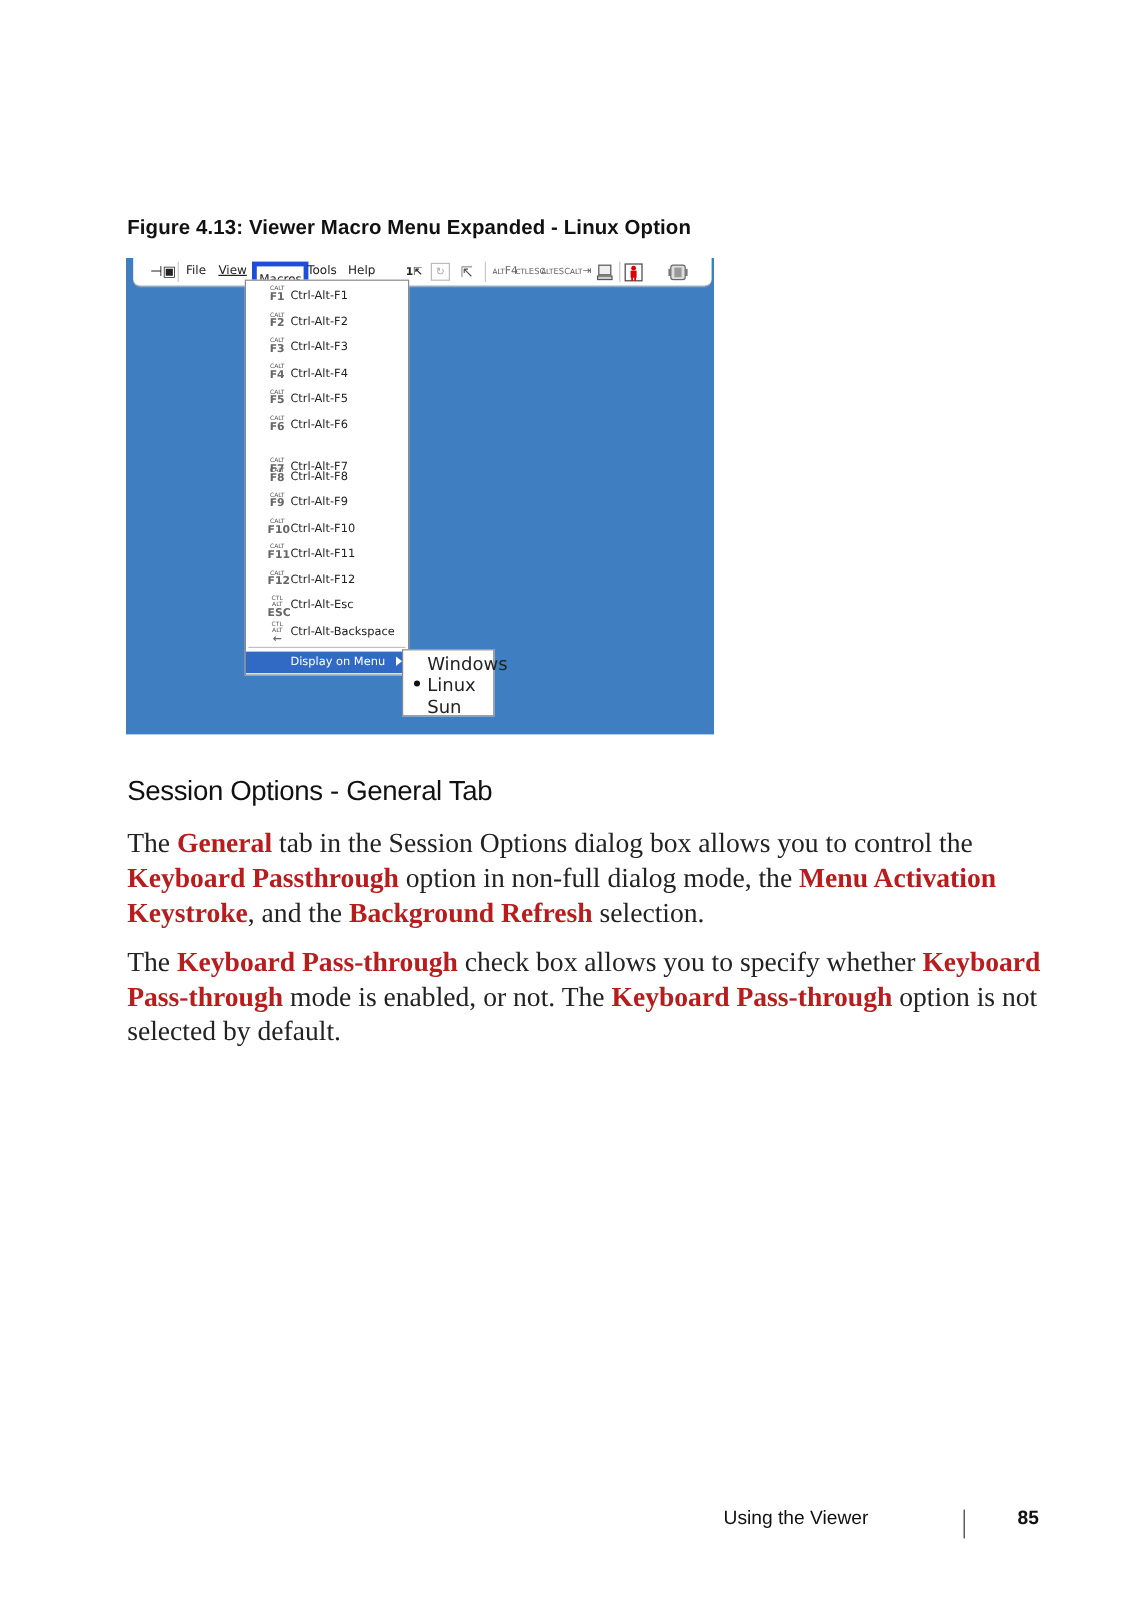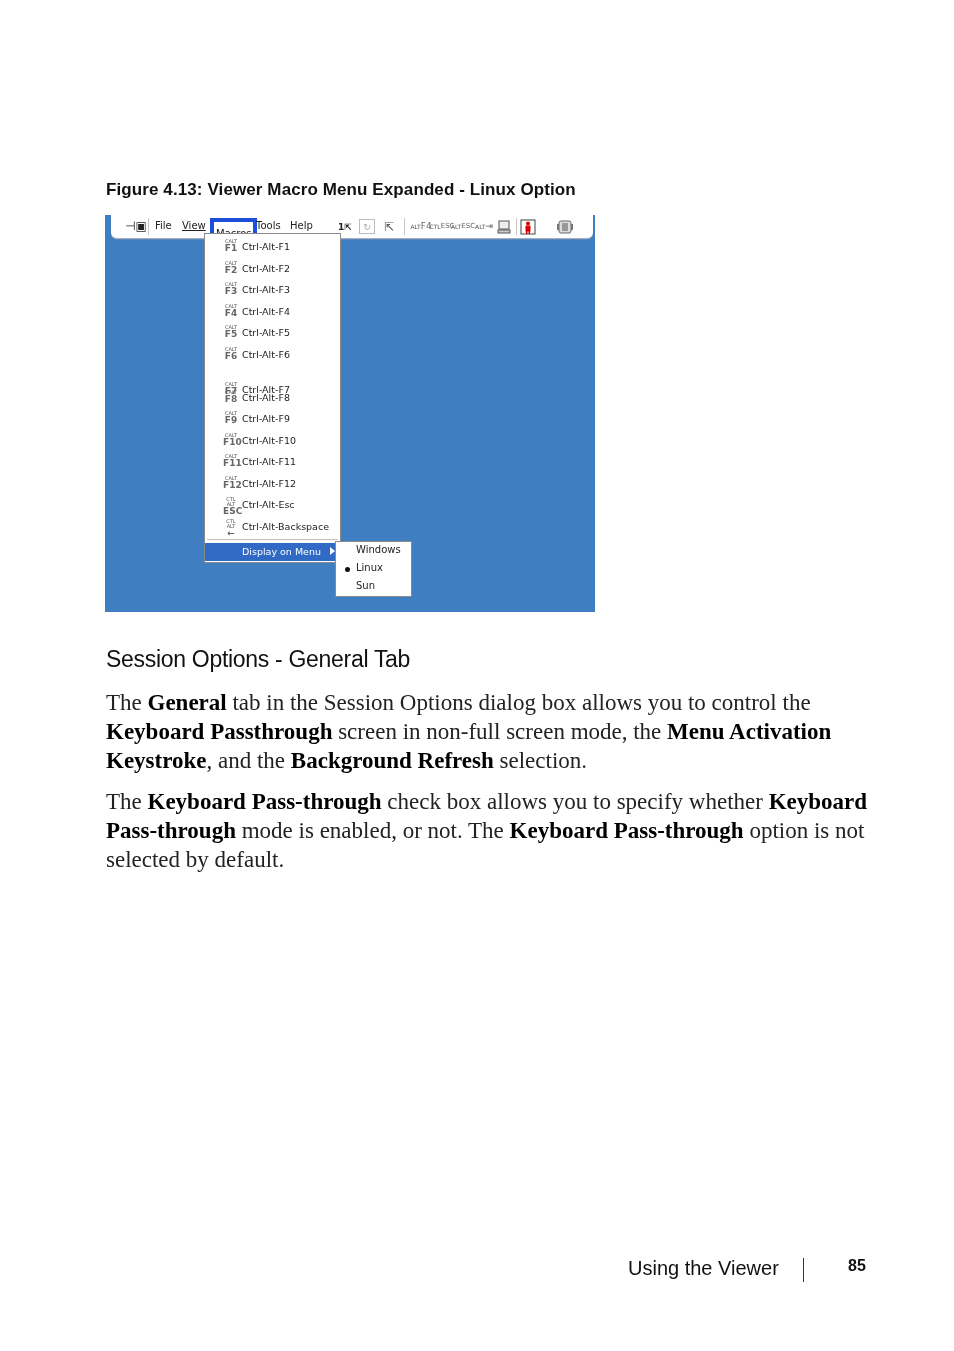--- a/index.html
+++ b/index.html
@@ -20,33 +20,33 @@
   .menu { position: absolute; left: 99px; top: 18px; width: 135px; height: 328px; background: #ffffff; border: 1px solid #8a8a8a; font-family: "DejaVu Sans", sans-serif; font-size: 9.5px; color: #222; }
   .menu-item { position: absolute; left: 0; width: 148px; height: 21px; display: flex; align-items: center; }
   .mi-icon { position: absolute; left: 18px; width: 16px; text-align: center; font-size: 5px; line-height: 5px; color: #555; }
   .mi-icon b { display: block; font-size: 9px; line-height: 9px; color: #666; font-weight: bold; }
   .mi-label { position: absolute; left: 37px; top: 5px; white-space: nowrap; }
   .menu-divider { position: absolute; left: 2px; right: 2px; top: 305px; height: 1px; background: #c0c0c0; }
   .menu-highlight { position: absolute; left: 0; top: 309px; width: 135px; height: 18px; background: #316ac5; color: #fff; }
   .menu-highlight .mi-label { top: 3px; }
   .submenu-arrow { position: absolute; right: 5px; top: 4px; width: 0; height: 0; border-top: 4px solid transparent; border-bottom: 4px solid transparent; border-left: 5px solid #fff; }
 
-  .submenu { position: absolute; left: 230px; top: 326px; width: 75px; height: 54px; background: #fff; border: 1px solid #8a8a8a; font-family: "DejaVu Sans", sans-serif; font-size: 10px; color: #222; }
+  .submenu { position: absolute; left: 230px; top: 326px; width: 75px; height: 54px; background: #fff; border: 1px solid #8a8a8a; font-family: "DejaVu Sans", sans-serif; font-size: 15px; color: #222; }
   .sub-item { position: absolute; left: 0; width: 75px; height: 18px; }
   .sub-item .mi-label { left: 20px; top: 2px; }
   .radio-dot { position: absolute; left: 9px; top: 7px; width: 5px; height: 5px; border-radius: 50%; background: #111; }
 
   .section-heading { position: absolute; left: 106px; top: 646px; font-family: "Liberation Sans", sans-serif; font-size: 23px; color: #111; letter-spacing: -0.3px; white-space: nowrap; }
 
   .para { position: absolute; left: 106px; width: 770px; font-family: "Liberation Serif", serif; font-size: 23px; line-height: 29px; color: #222; }
-  .para b { font-weight: bold; color: #000000; }
+  .para b { font-weight: bold; color: #b91c1c; }
   .p1 { top: 688px; }
   .p2 { top: 787px; }
 
-  .footer { position: absolute; top: 1257px; left: 603px; font-family: "Liberation Sans", sans-serif; font-size: 20px; color: #111; white-space: nowrap; margin-left: 25px; }
+  .footer { position: absolute; top: 1257px; left: 603px; font-family: "Liberation Sans", sans-serif; font-size: 16px; color: #111; white-space: nowrap; }
   .footer-sep { position: absolute; left: 803px; top: 1258px; width: 1px; height: 24px; background: #333; }
   .page-num { position: absolute; left: 848px; top: 1257px; font-family: "Liberation Sans", sans-serif; font-size: 16px; font-weight: bold; color: #111; }
 </style>
 </head>
 <body>
 
 <div class="caption">Figure 4.13: Viewer Macro Menu Expanded - Linux Option</div>
 
 <div class="screenshot">
   <div class="toolbar">
@@ -179,21 +179,21 @@
     </div>
     <div class="sub-item" style="top:36px;">
       <span class="mi-label">Sun</span>
     </div>
   </div>
 </div>
 
 <div class="section-heading">Session Options - General Tab</div>
 
 <p class="para p1" style="margin:0;">
-  <span>The </span><b>General</b><span> tab in the Session Options dialog box allows you to control the </span><b>Keyboard Passthrough</b><span> screen in non-full screen mode, the </span><b>Menu Activation Keystroke</b><span>, and the </span><b>Background Refresh</b><span> selection.</span>
+  <span>The </span><b>General</b><span> tab in the Session Options dialog box allows you to control the </span><b>Keyboard Passthrough</b><span> option in non-full dialog mode, the </span><b>Menu Activation Keystroke</b><span>, and the </span><b>Background Refresh</b><span> selection.</span>
 </p>
 
 <p class="para p2" style="margin:0;">
   <span>The </span><b>Keyboard Pass-through</b><span> check box allows you to specify whether </span><b>Keyboard Pass-through</b><span> mode is enabled, or not. The </span><b>Keyboard Pass-through</b><span> option is not selected by default.</span>
 </p>
 
 <div class="footer">Using the Viewer</div>
 <div class="footer-sep"></div>
 <div class="page-num">85</div>
 

